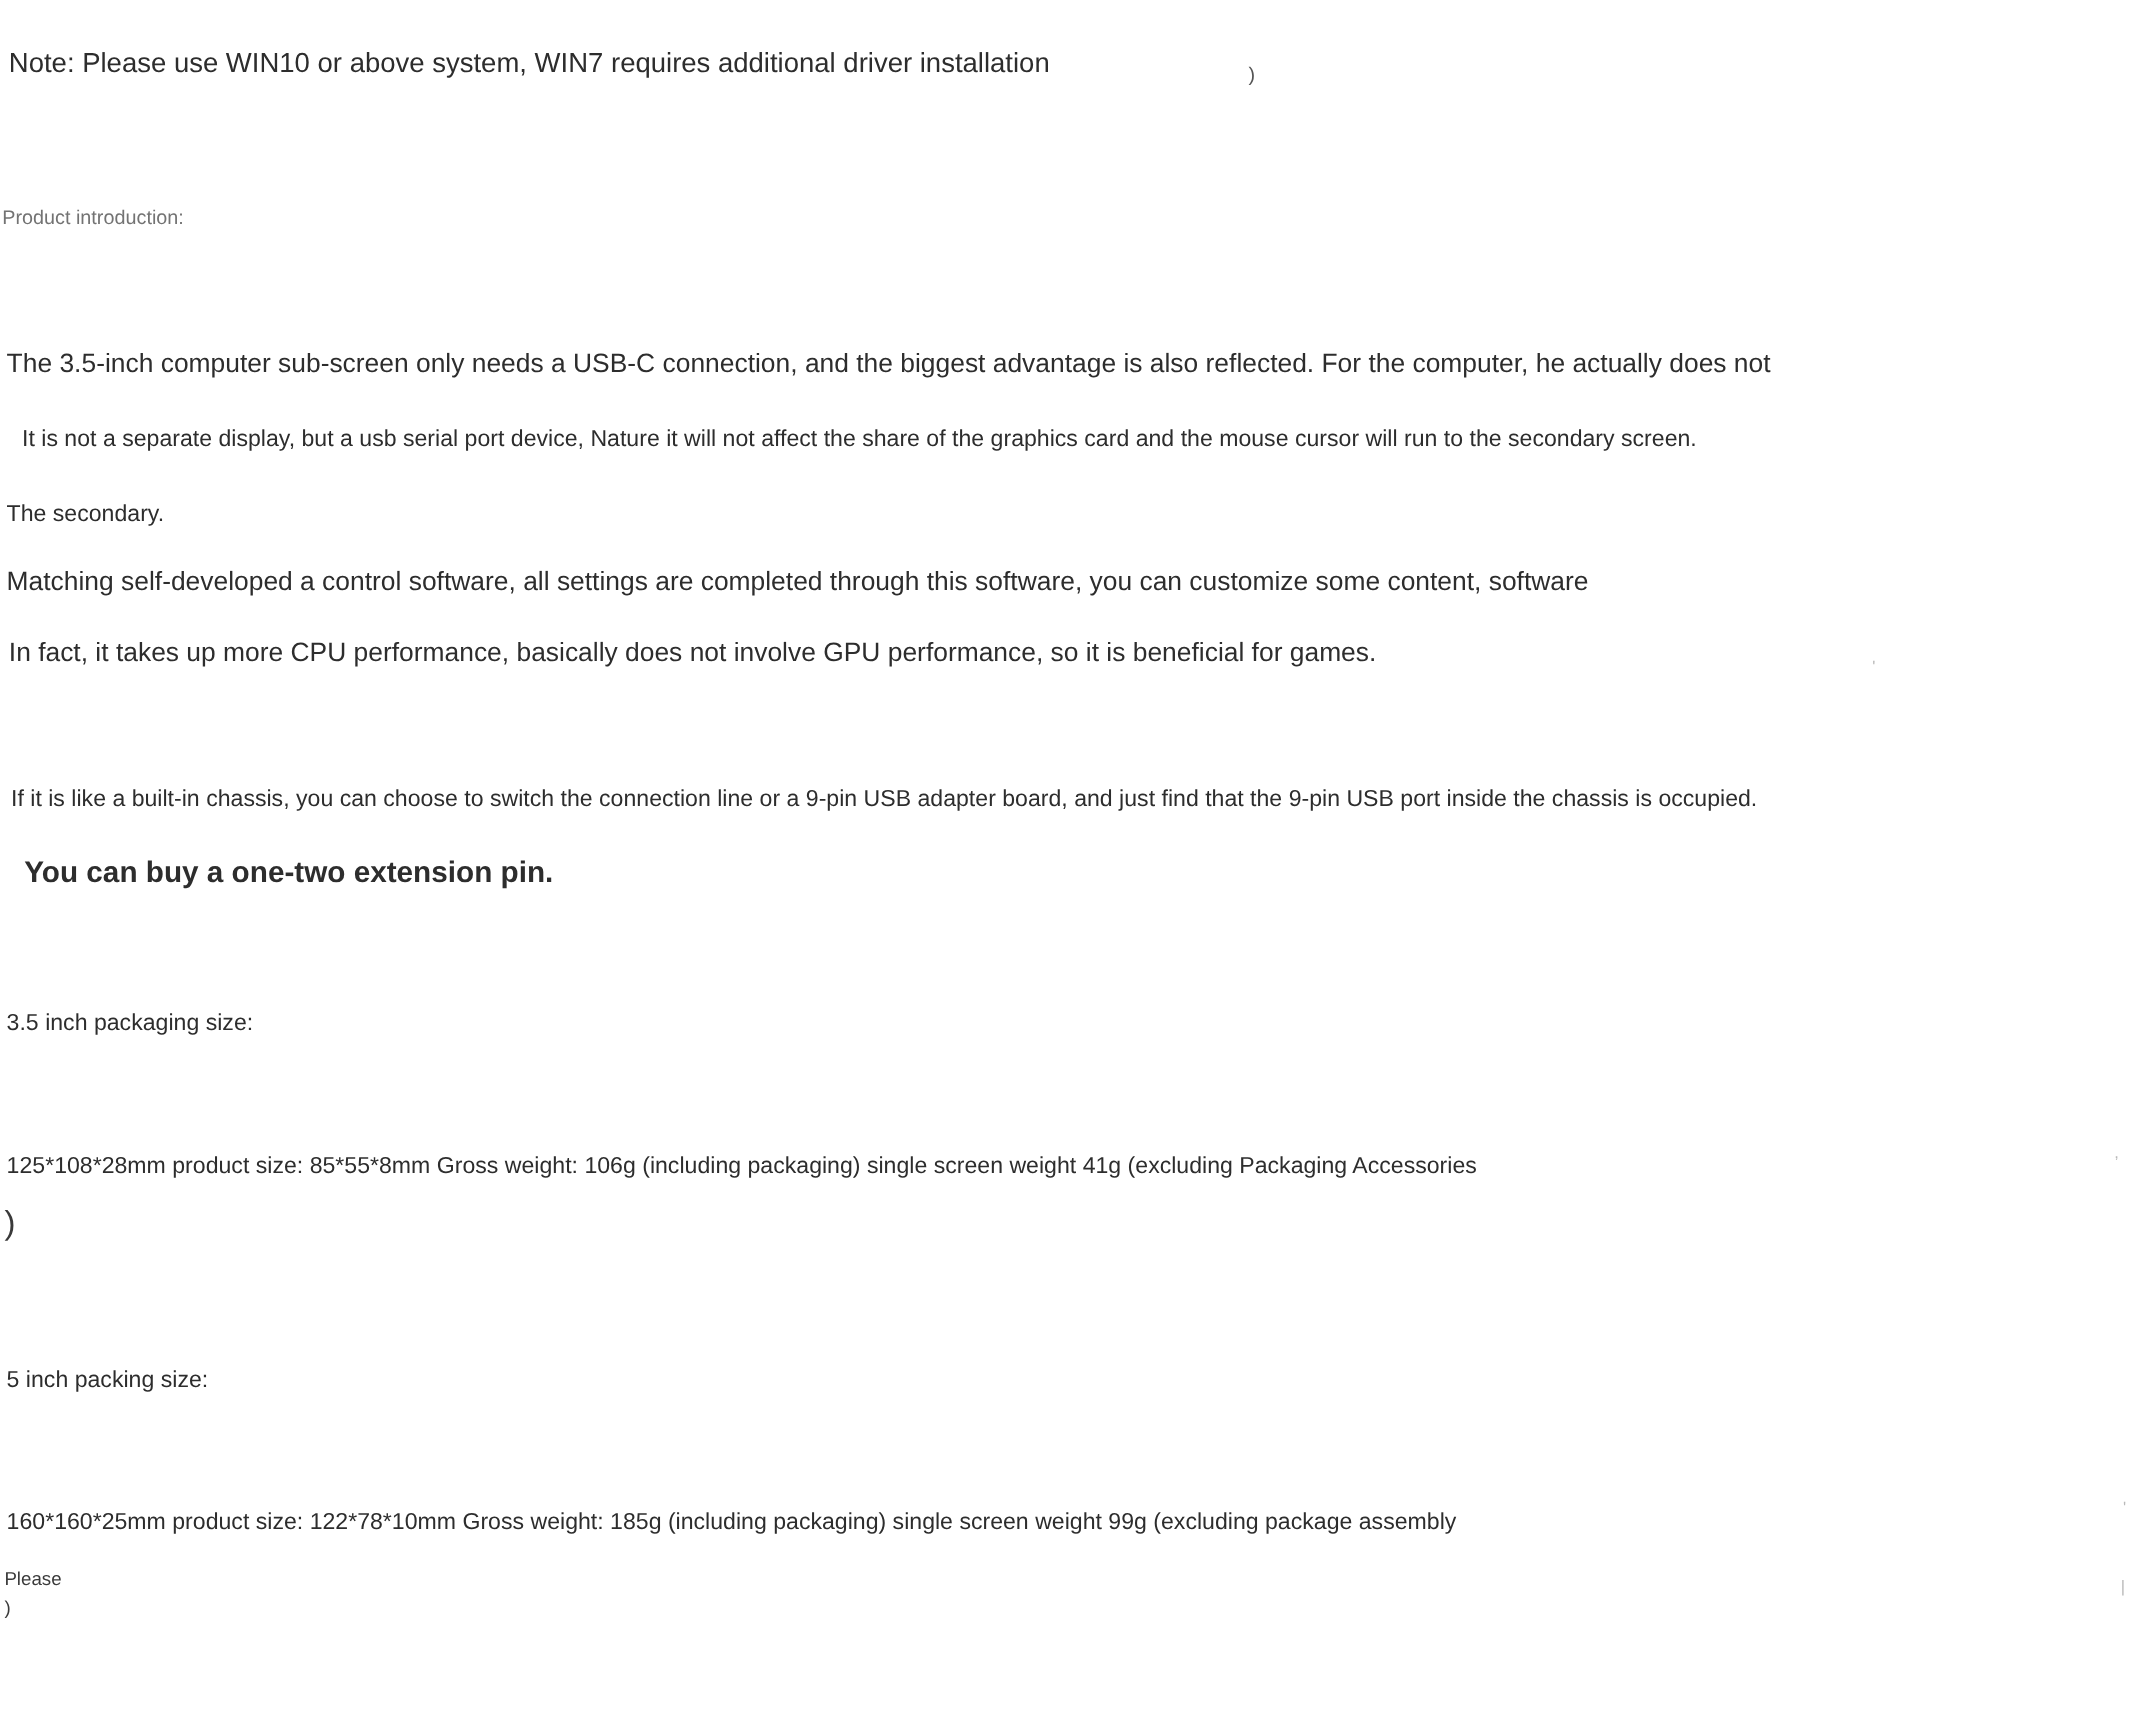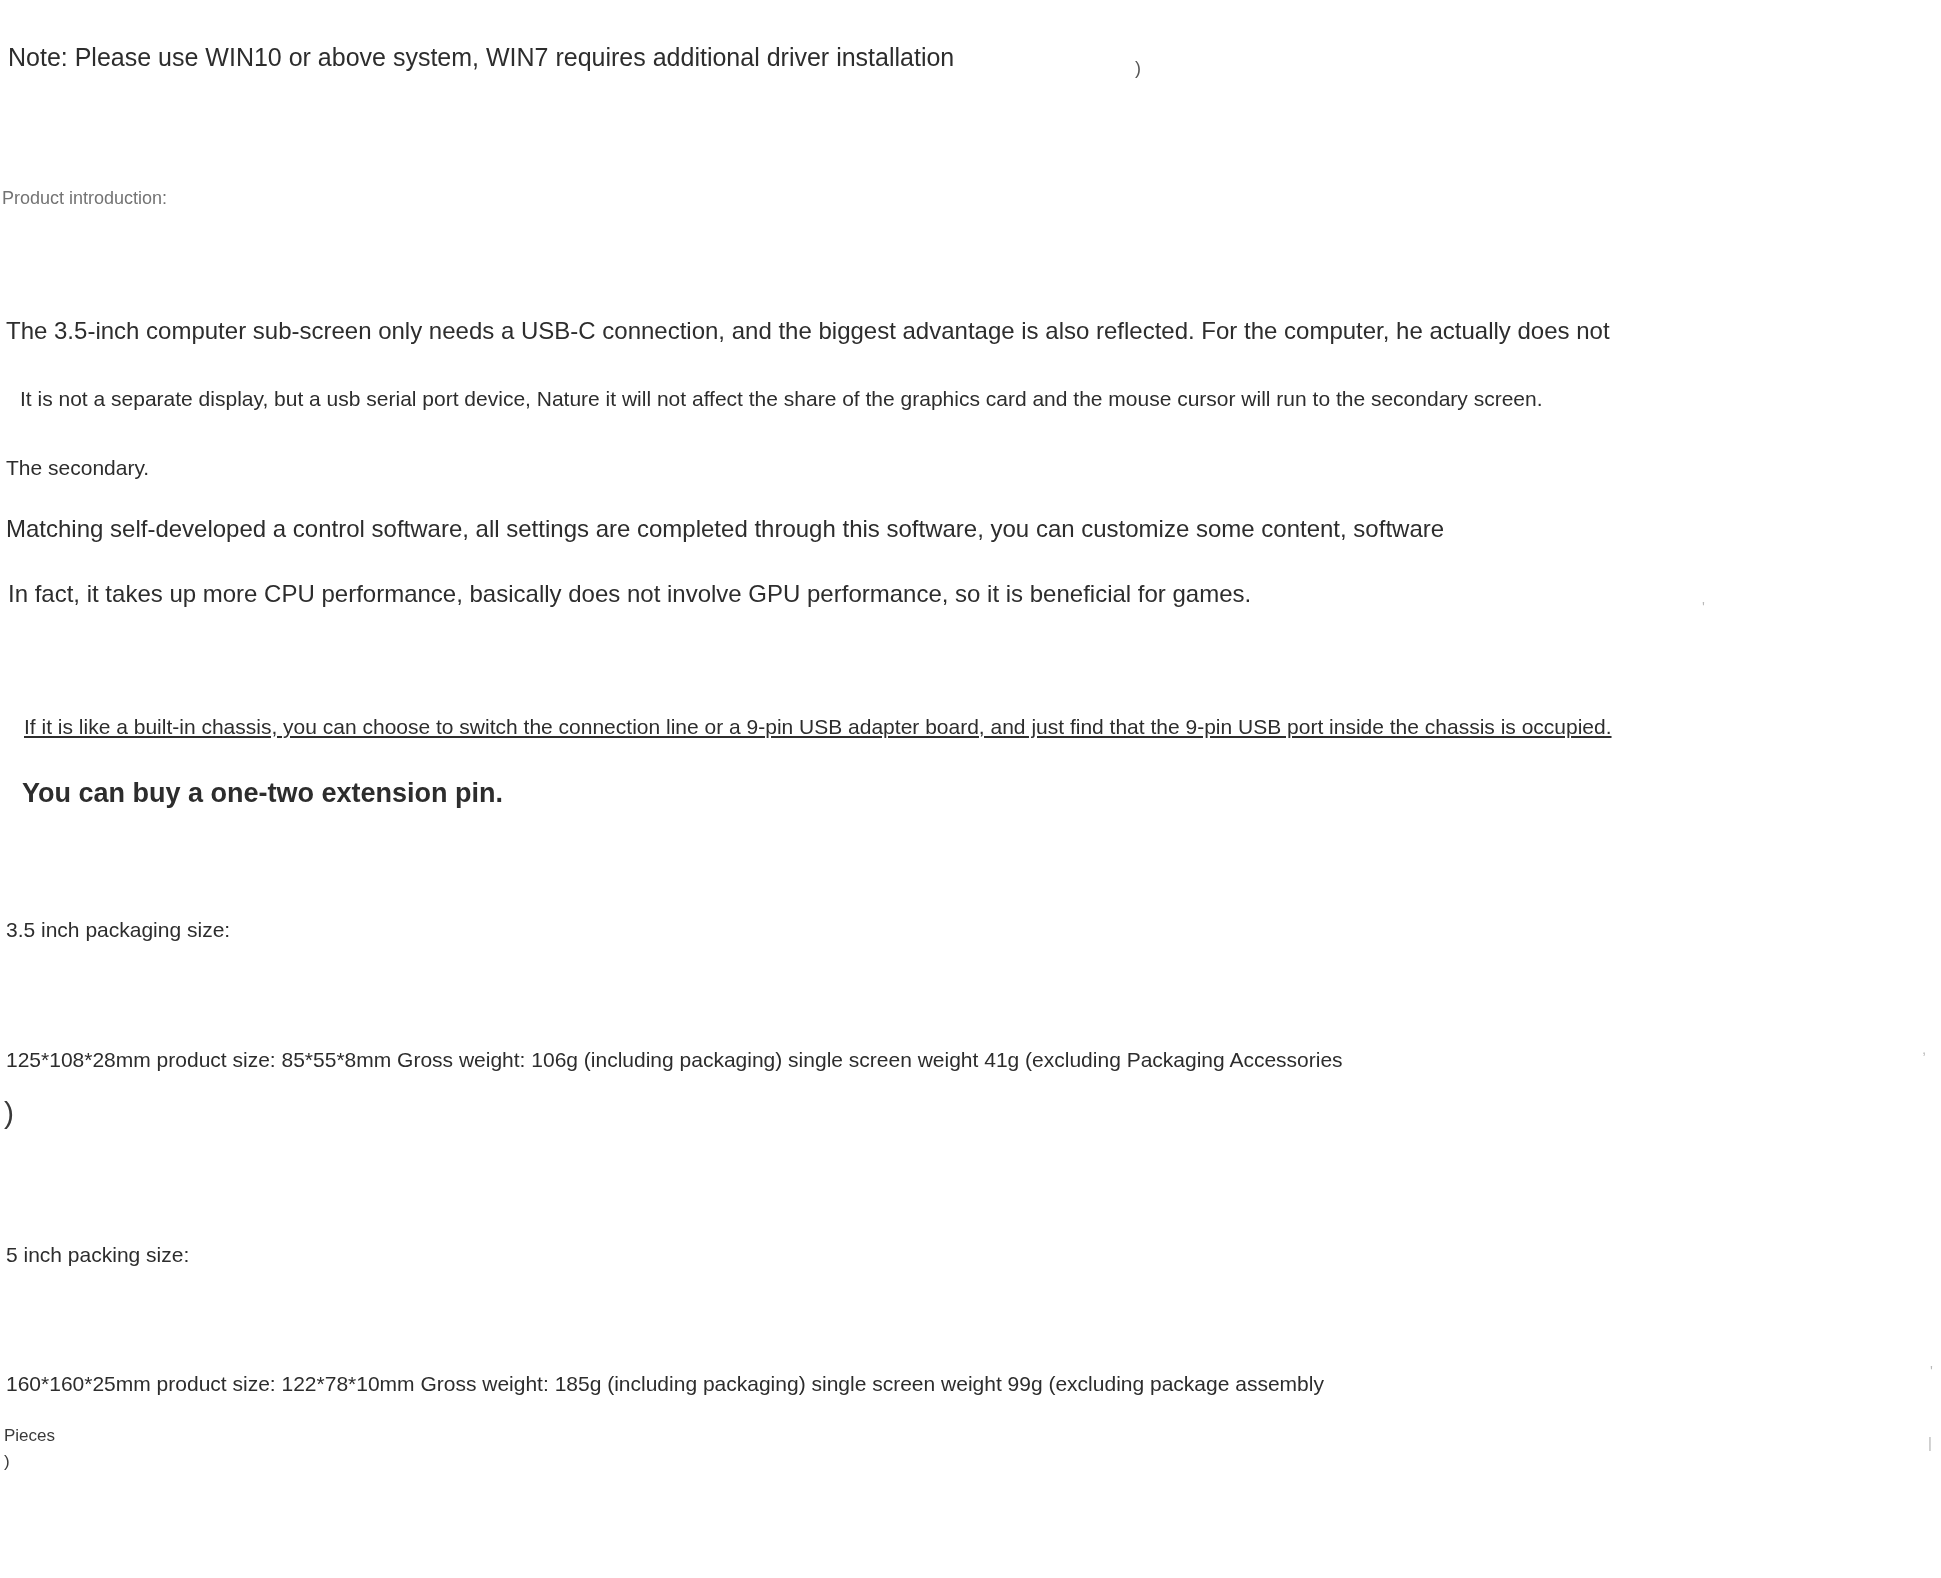--- a/index.html
+++ b/index.html
@@ -57,35 +57,35 @@
   <div class="line s-body" style="left:6px; top:317px;">The 3.5-inch computer sub-screen only needs a USB-C connection, and the biggest advantage is also reflected. For the computer, he actually does not</div>
 
   <div class="line s-bodysm" style="left:20px; top:386px;">It is not a separate display, but a usb serial port device, Nature it will not affect the share of the graphics card and the mouse cursor will run to the secondary screen.</div>
 
   <div class="line s-bodysm" style="left:6px; top:455px;">The secondary.</div>
 
   <div class="line s-body" style="left:6px; top:515px;">Matching self-developed a control software, all settings are completed through this software, you can customize some content, software</div>
 
   <div class="line s-body" style="left:8px; top:580px;">In fact, it takes up more CPU performance, basically does not involve GPU performance, so it is beneficial for games.</div>
 
-  <div class="line s-bodysm" style="left:24px; top:714px;text-decoration:underline;">If it is like a built-in chassis, you can choose to switch the connection line or a 9-pin USB adapter board, and just find that the 9-pin USB port inside the chassis is occupied.</div>
+  <div class="line s-bodysm" style="left:10px; top:714px;">If it is like a built-in chassis, you can choose to switch the connection line or a 9-pin USB adapter board, and just find that the 9-pin USB port inside the chassis is occupied.</div>
 
   <div class="line s-big" style="left:22px; top:777px;font-weight:bold;">You can buy a one-two extension pin.</div>
 
   <div class="line s-bodysm" style="left:6px; top:917px;">3.5 inch packaging size:</div>
 
   <div class="line s-bodysm" style="left:6px; top:1047px;">125*108*28mm product size: 85*55*8mm Gross weight: 106g (including packaging) single screen weight 41g (excluding Packaging Accessories</div>
 
   <div class="line s-paren" style="left:4px; top:1095px;">)</div>
 
   <div class="line s-bodysm" style="left:6px; top:1242px;">5 inch packing size:</div>
 
   <div class="line s-bodysm" style="left:6px; top:1371px;">160*160*25mm product size: 122*78*10mm Gross weight: 185g (including packaging) single screen weight 99g (excluding package assembly</div>
 
-  <div class="line s-tiny" style="left:4px; top:1426px;">Pieces</div>
+  <div class="line s-tiny" style="left:4px; top:1426px;">Please</div>
 
   <div class="line s-tiny" style="left:4px; top:1452px;">)</div>
 
   <div class="faint" style="left:1702px; top:598px;">'</div>
   <div class="faint" style="left:1922px; top:1040px;">,</div>
   <div class="faint" style="left:1930px; top:1362px;">'</div>
   <div class="faint" style="left:1928px; top:1434px;">|</div>
 
 </div>
 

